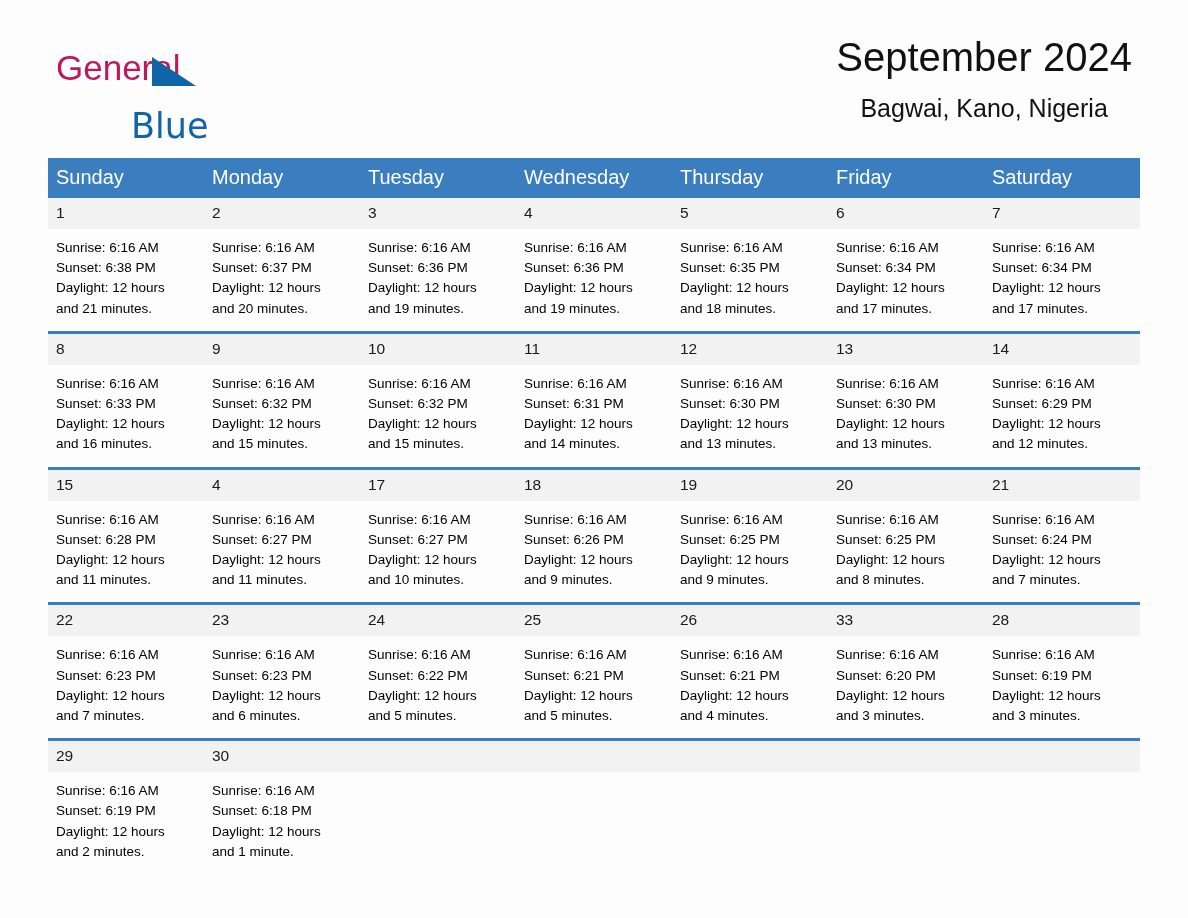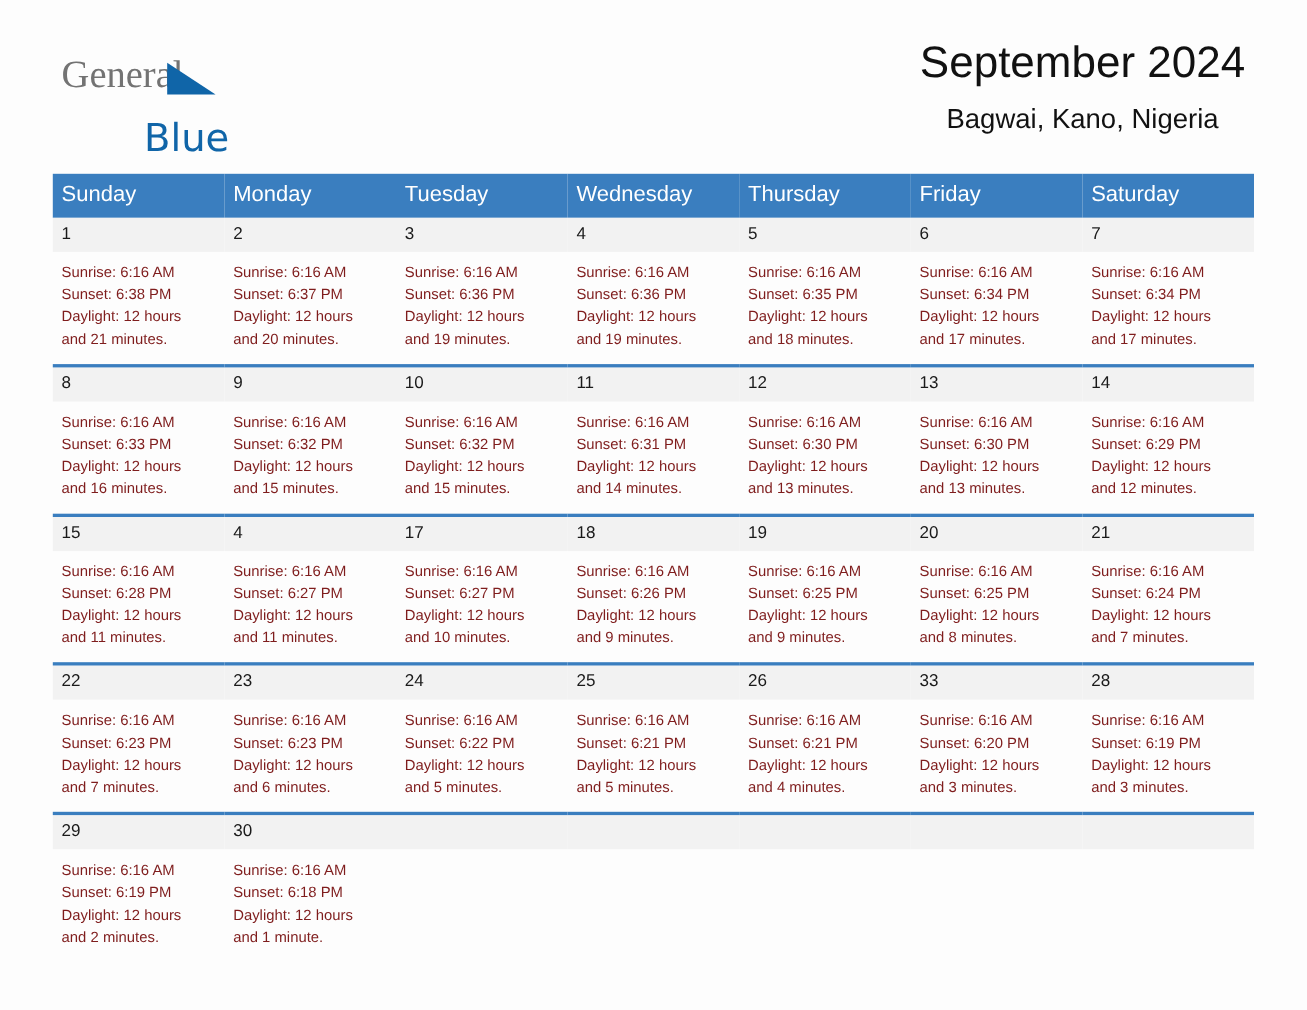--- a/index.html
+++ b/index.html
@@ -36,22 +36,22 @@
     width: 300px;
     height: 80px;
   }
   .logo-general {
     position: absolute;
     left: 0;
     top: 0;
     font-size: 35px;
     line-height: 40px;
     letter-spacing: 0px;
-    color: #737373;
-    font-family: Liberation Serif, serif;
+    color: #be185d;
+    font-family: Liberation Sans, sans-serif;
     font-weight: 400;
   }
   .logo-triangle {
     position: absolute;
     left: 96px;
     top: 9px;
     width: 0;
     height: 0;
     border-top: 29px solid #1065a8;
     border-right: 44px solid transparent;
@@ -130,21 +130,21 @@
     height: 18px;
     min-height: 18px;
   }
   .daynum.empty {
     color: transparent;
   }
   .cell-body {
     padding: 9px 8px 12px 8px;
     font-size: 13.5px;
     line-height: 20.2px;
-    color: #7f1d1d;
+    color: #000000;
     min-height: 92px;
     box-sizing: border-box;
   }
   .cell-body div {
     white-space: nowrap;
   }
   .cell-empty .cell-body {
     min-height: 92px;
   }
 </style>

